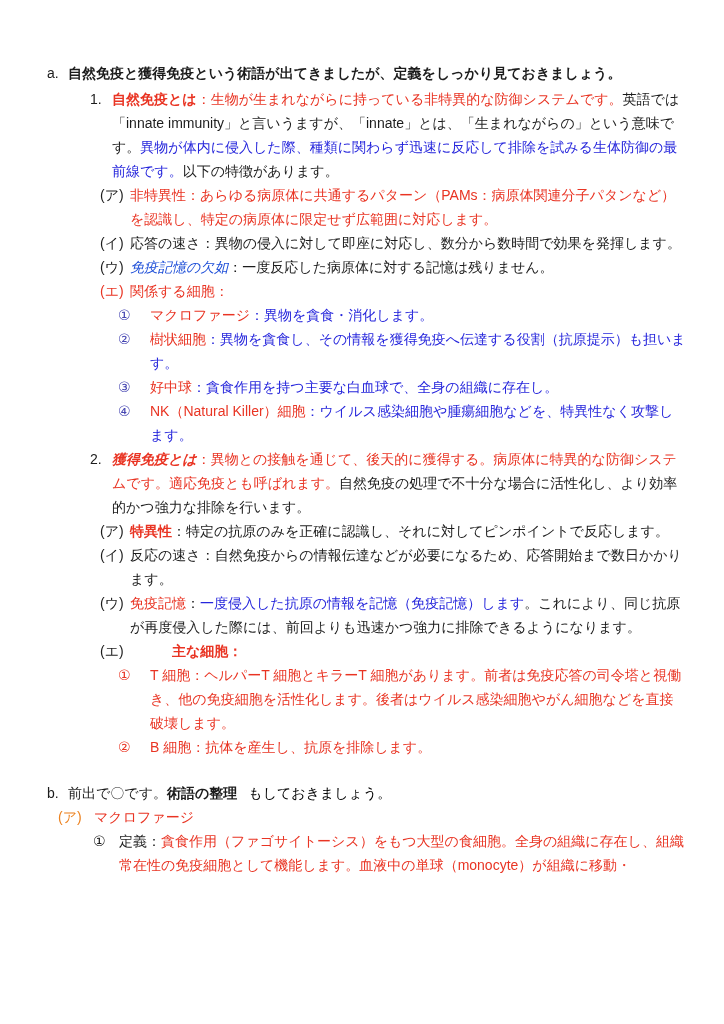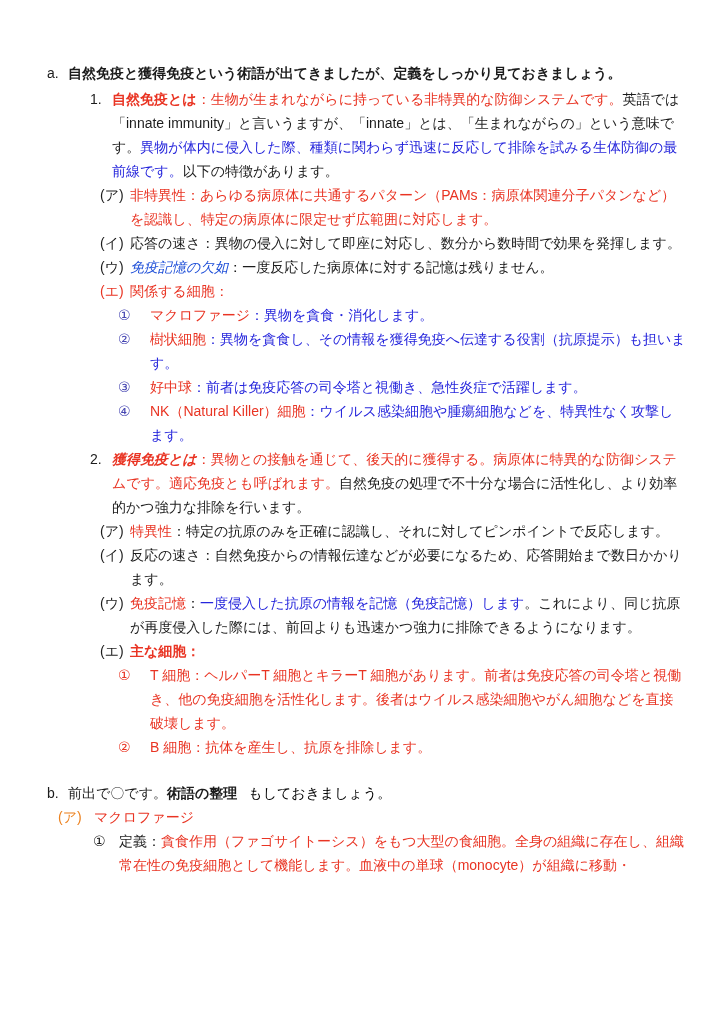--- a/index.html
+++ b/index.html
@@ -60,45 +60,45 @@
       <div class="blk l3 row">
         <span class="mk" style="color: rgb(69, 69, 178);">①</span>
         <span class="ct"><span style="color: rgb(233, 52, 35);">マクロファージ</span><span style="color: rgb(38, 38, 220);">：異物を貪食・消化します。</span></span>
       </div>
       <div class="blk l3 row">
         <span class="mk" style="color: rgb(69, 69, 178);">②</span>
         <span class="ct"><span style="color: rgb(233, 52, 35);">樹状細胞</span><span style="color: rgb(38, 38, 220);">：異物を貪食し、その情報を獲得免疫へ伝達する役割（抗原提示）も担います。</span></span>
       </div>
       <div class="blk l3 row">
         <span class="mk" style="color: rgb(69, 69, 178);">③</span>
-        <span class="ct"><span style="color: rgb(233, 52, 35);">好中球</span><span style="color: rgb(38, 38, 220);">：前者は免疫応答の司令塔と視働き、急性炎症で活躍します。</span></span>
+        <span class="ct"><span style="color: rgb(233, 52, 35);">好中球</span><span style="color: rgb(38, 38, 220);">：貪食作用を持つ主要な白血球で、全身の組織に存在し。</span></span>
       </div>
       <div class="blk l3 row">
         <span class="mk" style="color: rgb(69, 69, 178);">④</span>
         <span class="ct"><span style="color: rgb(233, 52, 35);">NK（Natural Killer）細胞</span><span style="color: rgb(38, 38, 220);">：ウイルス感染細胞や腫瘍細胞などを、特異性なく攻撃します。</span></span>
       </div>
       <div class="blk l1 row">
         <span class="mk" style="color: rgb(28, 28, 28);">2.</span>
         <span class="ct"><span class="bold" style="color: rgb(233, 52, 35); font-style: italic;">獲得免疫とは</span><span style="color: rgb(233, 52, 35);">：異物との接触を通じて、後天的に獲得する。病原体に特異的な防御システムです。適応免疫とも呼ばれます。</span><span style="color: rgb(28, 28, 28);">自然免疫の処理で不十分な場合に活性化し、より効率的かつ強力な排除を行います。</span></span>
       </div>
       <div class="blk l2 row">
         <span class="mk" style="color: rgb(28, 28, 28);">(ア)</span>
-        <span class="ct"><span style="color: rgb(233, 52, 35);">特異性</span><span style="color: rgb(28, 28, 28);">：特定の抗原のみを正確に認識し、それに対してピンポイントで反応します。</span></span>
+        <span class="ct"><span style="color: rgb(233, 52, 35); font-weight: bold;">特異性</span><span style="color: rgb(28, 28, 28);">：特定の抗原のみを正確に認識し、それに対してピンポイントで反応します。</span></span>
       </div>
       <div class="blk l2 row">
         <span class="mk" style="color: rgb(28, 28, 28);">(イ)</span>
         <span class="ct"><span style="color: rgb(28, 28, 28);">反応の速さ：自然免疫からの情報伝達などが必要になるため、応答開始まで数日かかります。</span></span>
       </div>
       <div class="blk l2 row">
         <span class="mk" style="color: rgb(28, 28, 28);">(ウ)</span>
         <span class="ct"><span style="color: rgb(233, 52, 35);">免疫記憶</span><span style="color: rgb(28, 28, 28);">：</span><span style="color: rgb(38, 38, 220);">一度侵入した抗原の情報を記憶（免疫記憶）します</span><span style="color: rgb(28, 28, 28);">。これにより、同じ抗原が再度侵入した際には、前回よりも迅速かつ強力に排除できるようになります。</span></span>
       </div>
       <div class="blk l2 row">
         <span class="mk" style="color: rgb(28, 28, 28);">(エ)</span>
-        <span class="ct"><span class="bold" style="color: rgb(233, 52, 35);">主な細胞：</span></span>
+        <span class="ct"><span class="bold" style="color: rgb(233, 52, 35); margin-left: 42px;">主な細胞：</span></span>
       </div>
       <div class="blk l3 row">
         <span class="mk" style="color: rgb(233, 52, 35);">①</span>
         <span class="ct"><span style="color: rgb(233, 52, 35);">T 細胞：ヘルパーT 細胞とキラーT 細胞があります。前者は免疫応答の司令塔と視働き、他の免疫細胞を活性化します。後者はウイルス感染細胞やがん細胞などを直接破壊します。</span></span>
       </div>
       <div class="blk l3 row">
         <span class="mk" style="color: rgb(233, 52, 35);">②</span>
         <span class="ct"><span style="color: rgb(233, 52, 35);">B 細胞：抗体を産生し、抗原を排除します。</span></span>
       </div>
       <div class="blk la row" style="margin-top: 22px;">

